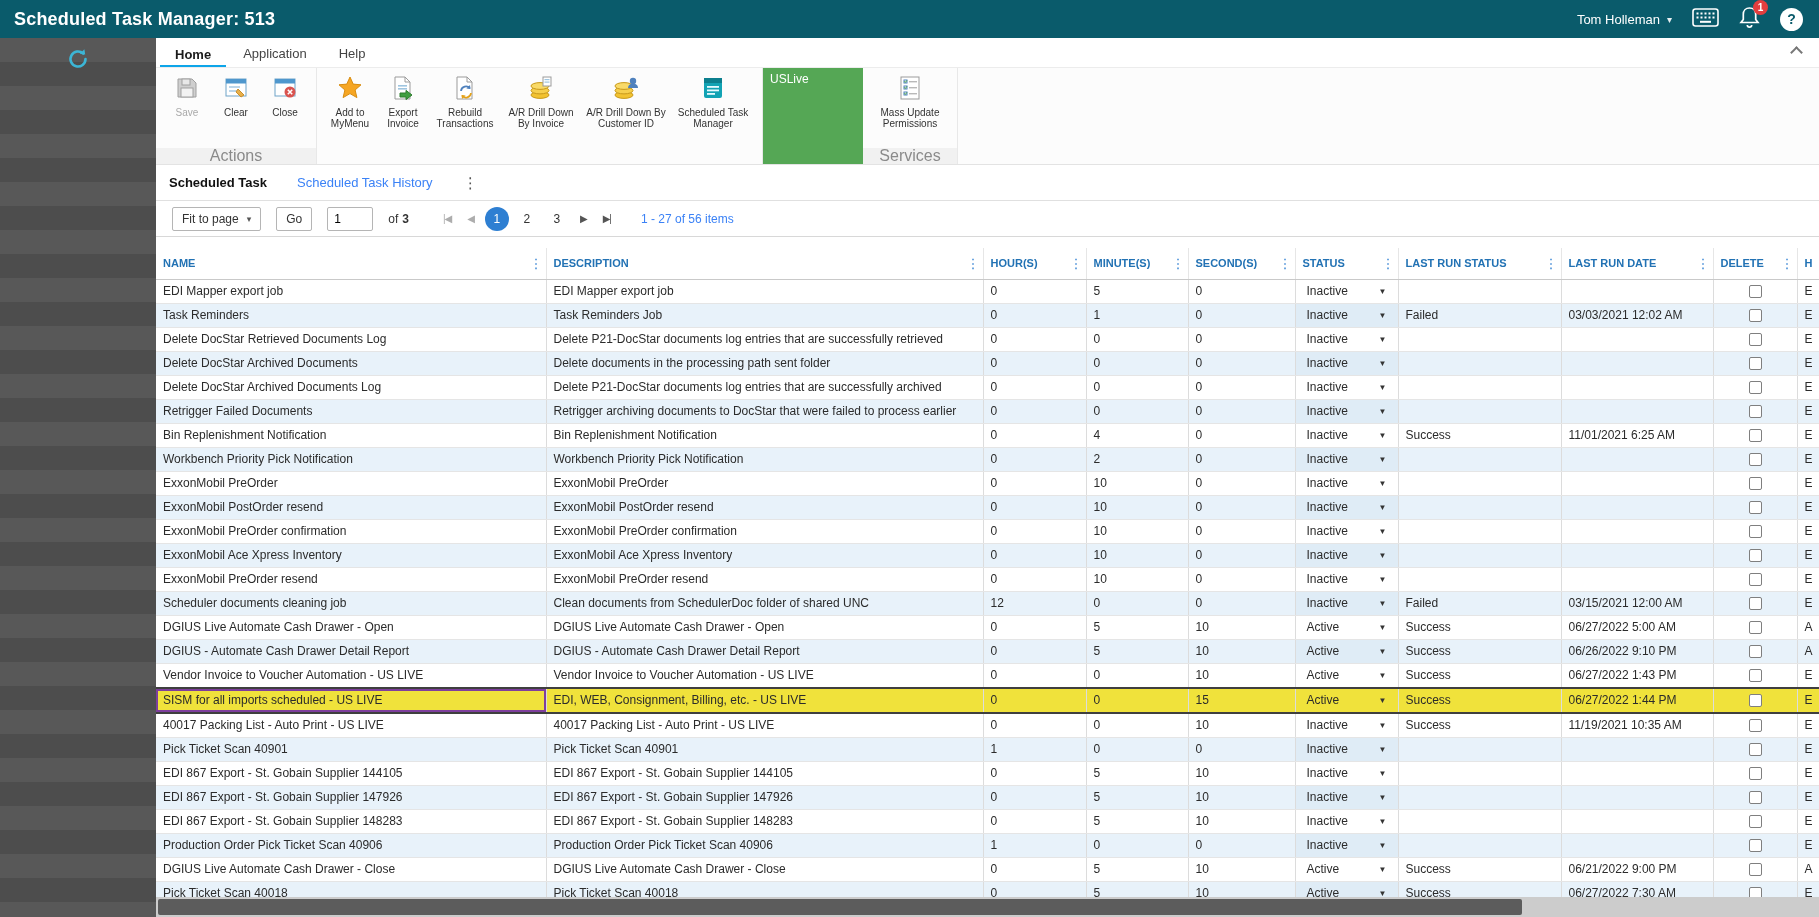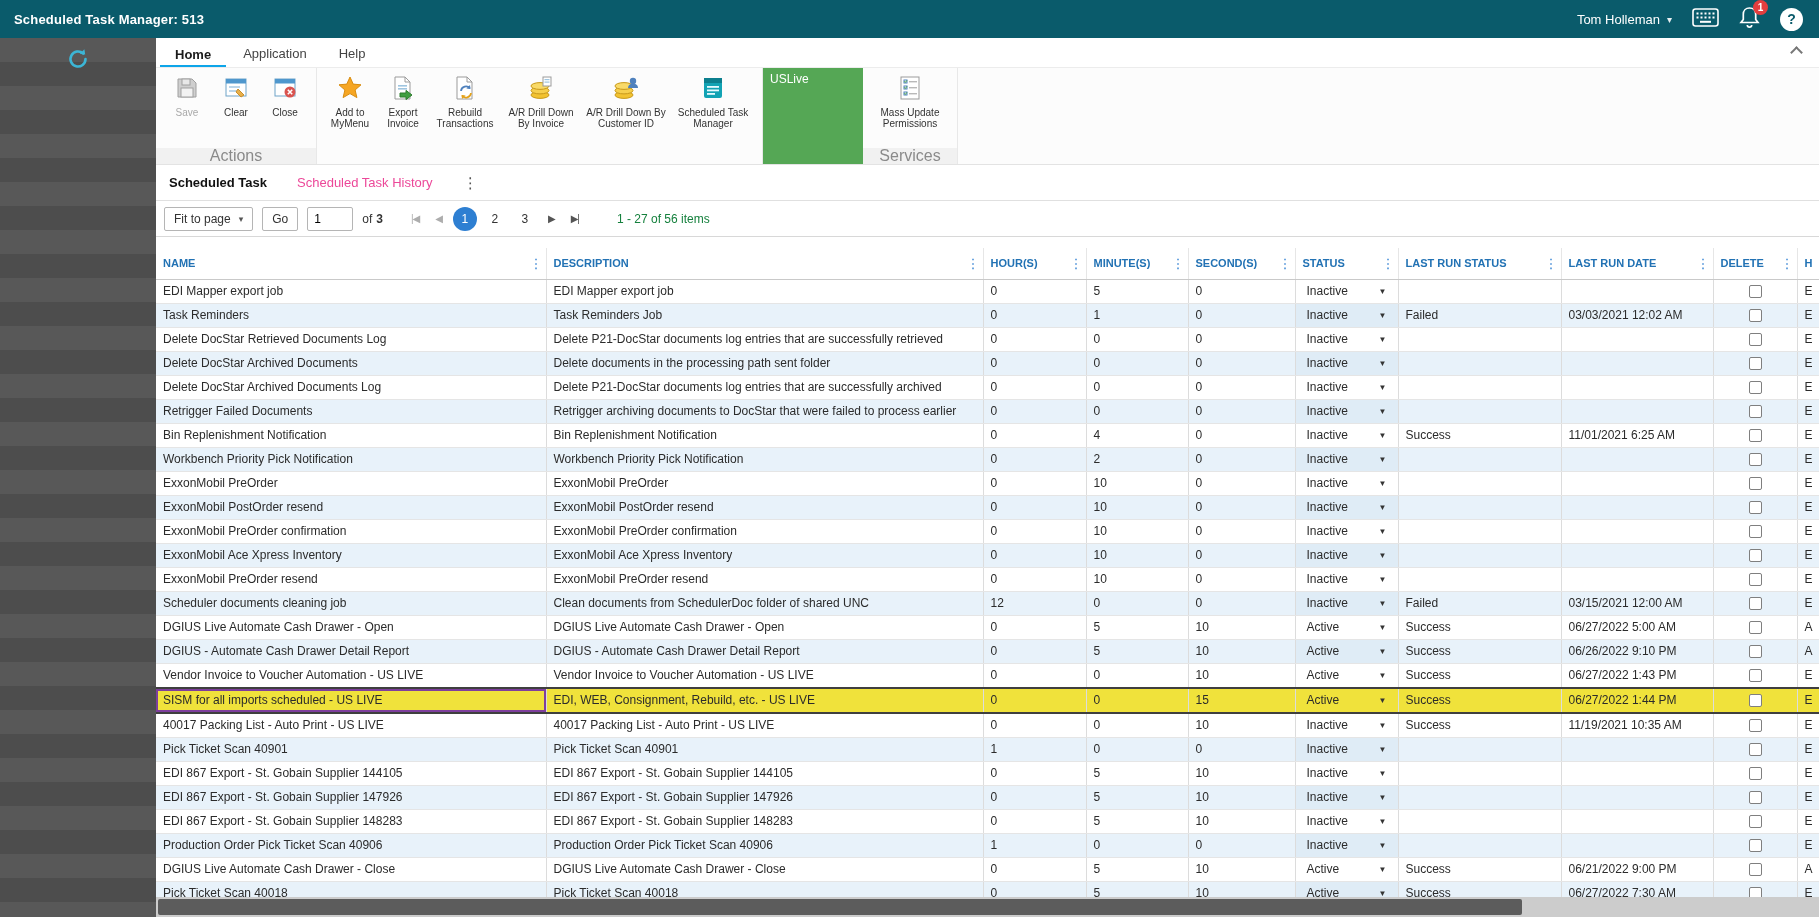--- a/index.html
+++ b/index.html
@@ -8,21 +8,21 @@
     width:1819px; height:917px; position:relative; overflow:hidden;
     font-family:"Liberation Sans", sans-serif; background:#fff; color:#2a2a2a;
   }
 
   
   .titlebar {
     position:absolute; top:0; left:0; right:0; height:38px;
     background:#0a5b6b; color:#fff; display:flex; align-items:center;
     justify-content:space-between; padding:0 16px 0 14px;
   }
-  .titlebar .app-title { font-size:13px; font-weight:bold; letter-spacing:.2px; }
+  .titlebar .app-title { font-size:18px; font-weight:bold; letter-spacing:.2px; }
   .tb-right { display:flex; align-items:center; gap:20px; }
   .user-menu { display:flex; align-items:center; gap:7px; font-size:13px; cursor:default; }
   .user-caret { font-size:10px; opacity:.9; }
   .tb-icon { position:relative; display:flex; align-items:center; }
   .badge {
     position:absolute; top:-6px; right:-8px; min-width:15px; height:15px;
     background:#e33e3e; color:#fff; border-radius:50%; font-size:10px;
     display:flex; align-items:center; justify-content:center; padding:0 3px; font-weight:bold;
   }
   .help-circle {
@@ -60,40 +60,40 @@
   .w46{width:46px} .w50{width:50px} .w68{width:68px}
   .w78{width:78px} .w82{width:82px} .w86{width:86px}
   .glabel { height:16px; flex:none; background:#f1f1f1; font-size:16px; color:#8a8a8a;
             text-align:center; line-height:16px; }
   .uslive-tile { width:100px; flex:none; background:#55a755; color:#fff; font-size:12px;
                  padding:4px 7px; cursor:default; }
 
   
   .subtabs { height:36px; flex:none; display:flex; align-items:center; gap:30px;
              padding-left:13px; border-bottom:1px solid #e0e0e0; font-size:13px; background:#fff; }
-  .stab { color:#ec4899; cursor:default; }
+  .stab { color:#3b82f6; cursor:default; }
   .stab.active { color:#111; font-weight:bold; }
   .subtab-kebab { color:#555; font-size:15px; cursor:default; }
 
   
-  .gridbar { height:36px; flex:none; display:flex; align-items:center; gap:9px;
-             padding-left:8px; font-size:12px; color:#333; border-bottom:1px solid #d8d8d8; background:#fff; }
+  .gridbar { height:36px; flex:none; display:flex; align-items:center; gap:15px;
+             padding-left:16px; font-size:12px; color:#333; border-bottom:1px solid #d8d8d8; background:#fff; }
   .ctrl { height:24px; border:1px solid #b5b5b5; border-radius:2px; background:#fff;
           display:flex; align-items:center; padding:0 9px; gap:8px; cursor:default; }
   .ctrl .caret { font-size:9px; color:#555; }
   .page-input { width:46px; height:24px; border:1px solid #b5b5b5; border-radius:2px;
                 font-size:12px; padding:0 6px; font-family:"Liberation Sans",sans-serif; }
   .of-wrap { display:flex; gap:4px; align-items:center; }
   .pager { display:flex; align-items:center; gap:6px; margin-left:14px; }
   .pgbtn { font-size:10px; color:#555; padding:4px 5px; cursor:default; letter-spacing:-1px; }
   .pgbtn.disabled { color:#adadad; }
   .pgnum { width:24px; height:24px; display:flex; align-items:center; justify-content:center;
            font-size:12px; color:#333; cursor:default; }
   .pgnum.current { background:#2e7fd2; color:#fff; border-radius:50%; }
-  .items-text { color:#15803d; margin-left:24px; }
+  .items-text { color:#3b82f6; margin-left:10px; }
 
   
   .table-wrap { flex:1; overflow:hidden; position:relative; background:#fff;margin-top:11px; }
   table.grid { border-collapse:collapse; table-layout:fixed; width:1761px; }
   table.grid th { height:31px; background:#fff; color:#2272b4; font-weight:bold; font-size:11px;
                   text-align:left; border-right:1px solid #e6e6e6; border-bottom:1px solid #c9c9c9; padding:0; }
   .th-inner { display:flex; justify-content:space-between; align-items:center; height:100%;
               padding:0 3px 0 7px; overflow:hidden; white-space:nowrap; }
   .kebab { color:#2e7fd2; font-size:13px; font-weight:normal; flex:none; }
   table.grid td { height:23px; line-height:23px; font-size:12px; color:#2b2b2b; padding:0 7px;
@@ -696,21 +696,21 @@
                 <span class="dd-arrow">▼</span>
               </div>
             </td>
             <td>Success</td>
             <td>06/27/2022 1:43 PM</td>
             <td class="delete-cell"><div class="checkbox"></div></td>
             <td>E</td>
           </tr>
           <tr class="alt sel">
             <td class="name-cell">SISM for all imports scheduled - US LIVE</td>
-            <td>EDI, WEB, Consignment, Rebuild, etc. - US LIVE</td>
+            <td>EDI, WEB, Consignment, Billing, etc. - US LIVE</td>
             <td>0</td>
             <td>0</td>
             <td>15</td>
             <td class="status-cell">
               <div class="status-combo">
                 <span>Active</span>
                 <span class="dd-arrow">▼</span>
               </div>
             </td>
             <td>Success</td>

